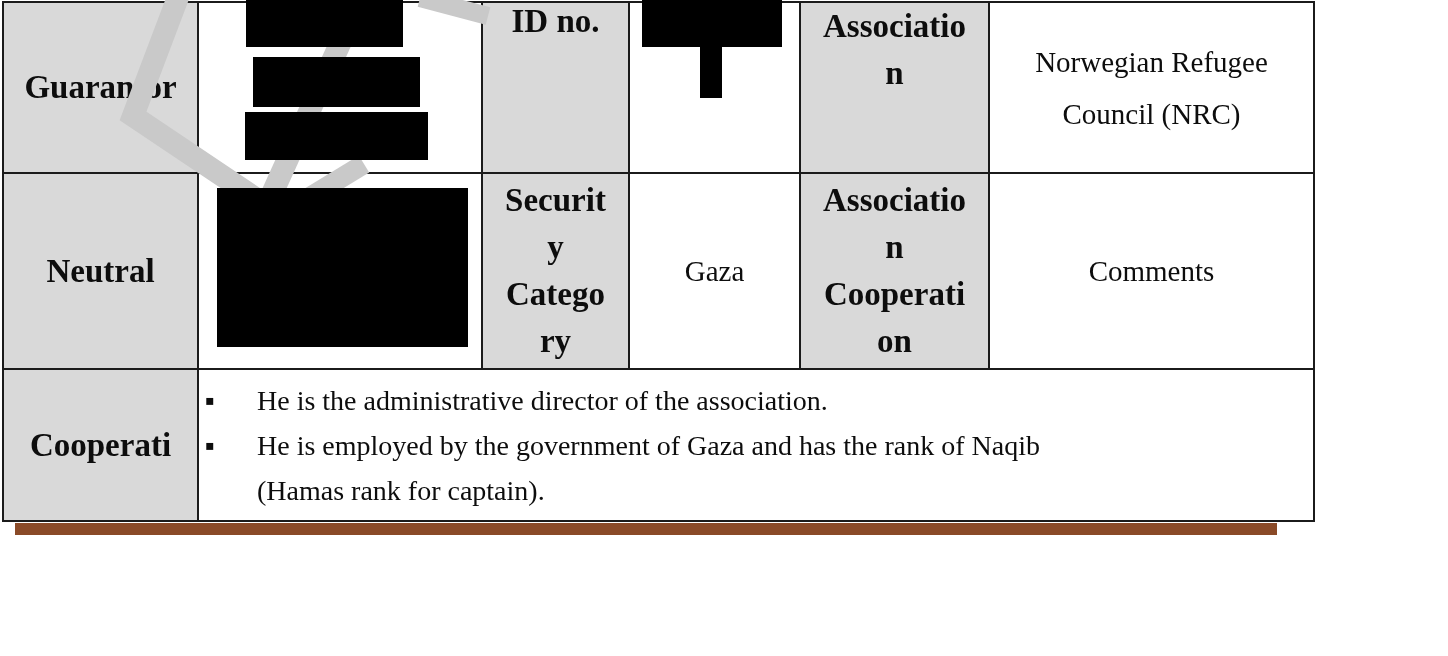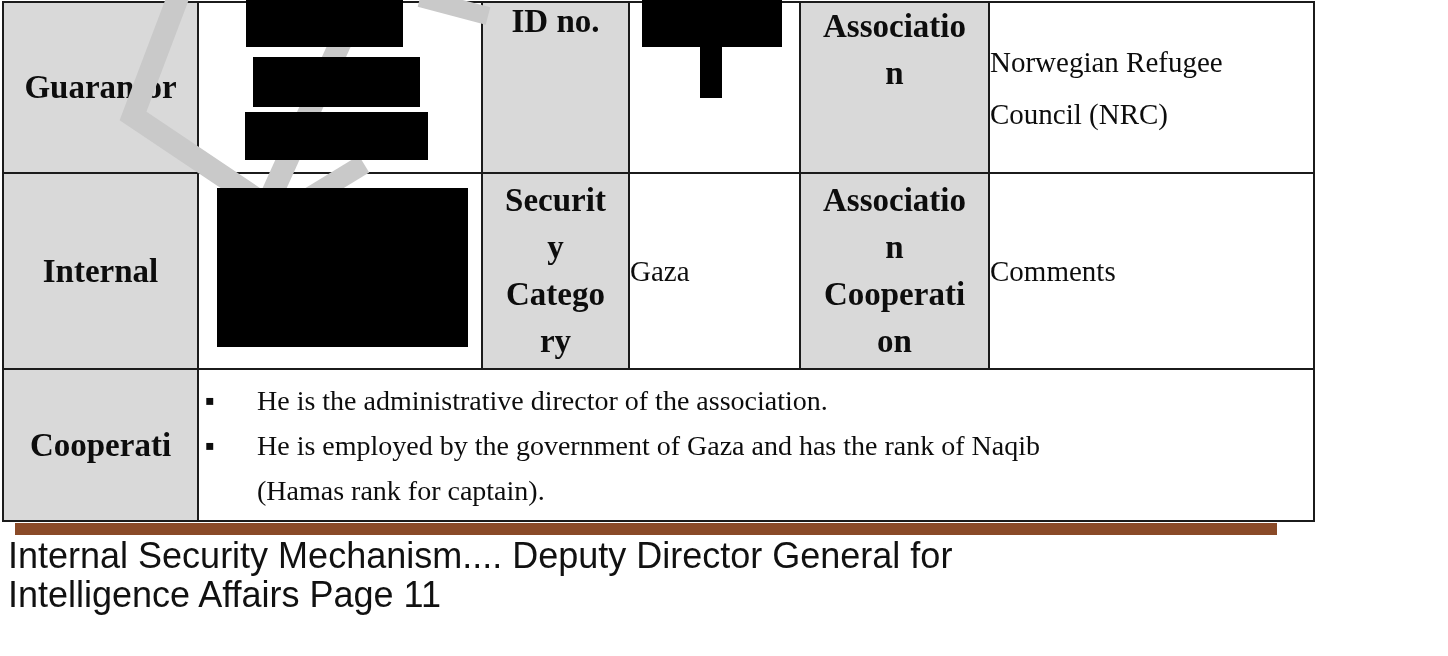--- a/index.html
+++ b/index.html
@@ -19,21 +19,21 @@
   col.c1{width:195px} col.c2{width:284px} col.c3{width:147px}
   col.c4{width:171px} col.c5{width:189px} col.c6{width:325px}
   tr.r1{height:171px} tr.r2{height:196px} tr.r3{height:152px}
 
   th.lbl {
     background:#d9d9d9; font-weight:bold; font-size:33px;
     text-align:center; vertical-align:middle;
   }
   th.top { vertical-align:top; padding-top:5px; }
   .wrap { white-space:pre-line; line-height:47px;margin-left:28px; }
-  td.val { background:#ffffff; font-size:29px; text-align:left; vertical-align:middle; }
+  td.val { background:#ffffff; font-size:29px; text-align:center; vertical-align:middle; }
   td.val.nl { white-space:pre-line; line-height:52px; }
 
   td.comments {
     background:#ffffff; vertical-align:middle; text-align:left;
     padding-left:14px; font-size:28px;
   }
   .bullet-item { display:flex; align-items:flex-start; }
   .bullet-glyph { flex:0 0 52px; padding-left:6px; font-size:28px; line-height:45px; }
   .bullet-text { line-height:45px; white-space:pre-line; }
 
@@ -79,21 +79,21 @@
       <th class="lbl">Guarantor</th>
       <td class="val"></td>
       <th class="lbl top">ID no.</th>
       <td class="val"></td>
       <th class="lbl top wrap">Associatio
 n</th>
       <td class="val nl">Norwegian Refugee
 Council (NRC)</td>
     </tr>
     <tr class="r2">
-      <th class="lbl">Internal</th>
+      <th class="lbl">Neutral</th>
       <td class="val"></td>
       <th class="lbl wrap">Securit
 y
 Catego
 ry</th>
       <td class="val">Gaza</td>
       <th class="lbl wrap">Associatio
 n
 Cooperati
 on</th>
@@ -127,16 +127,14 @@
   </svg>
 
   <div id="rd-g1" class="redact"></div>
   <div id="rd-g2" class="redact"></div>
   <div id="rd-g3" class="redact"></div>
   <div id="rd-id" class="redact"></div>
   <div id="rd-idtab" class="redact"></div>
   <div id="rd-addr" class="redact"></div>
 
   <div class="footer-rule"></div>
-  <div class="footer-text">Internal Security Mechanism.... Deputy Director General for
-Intelligence Affairs Page 11</div>
 
 </div>
 
 </body></html>

